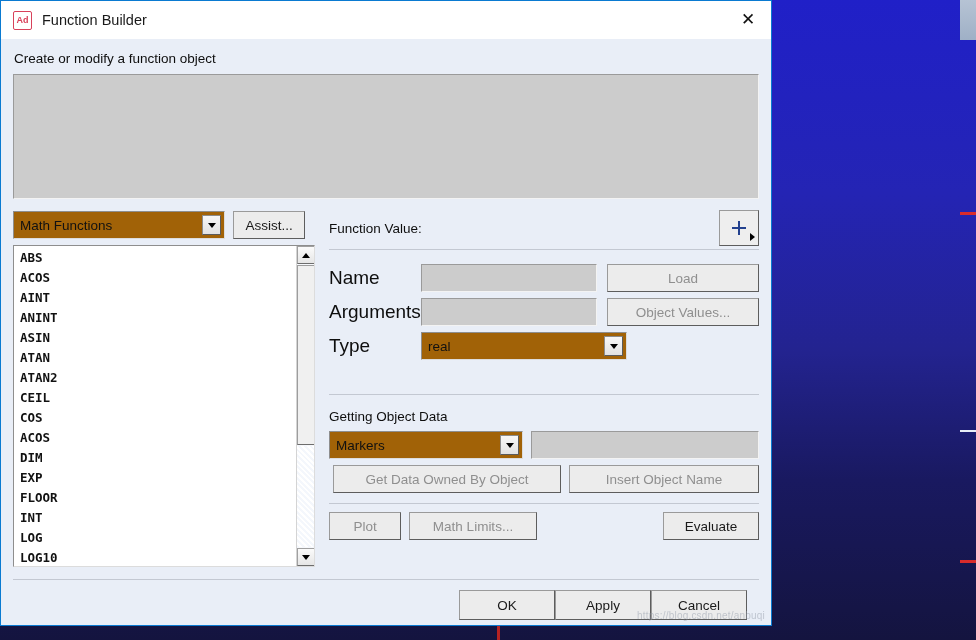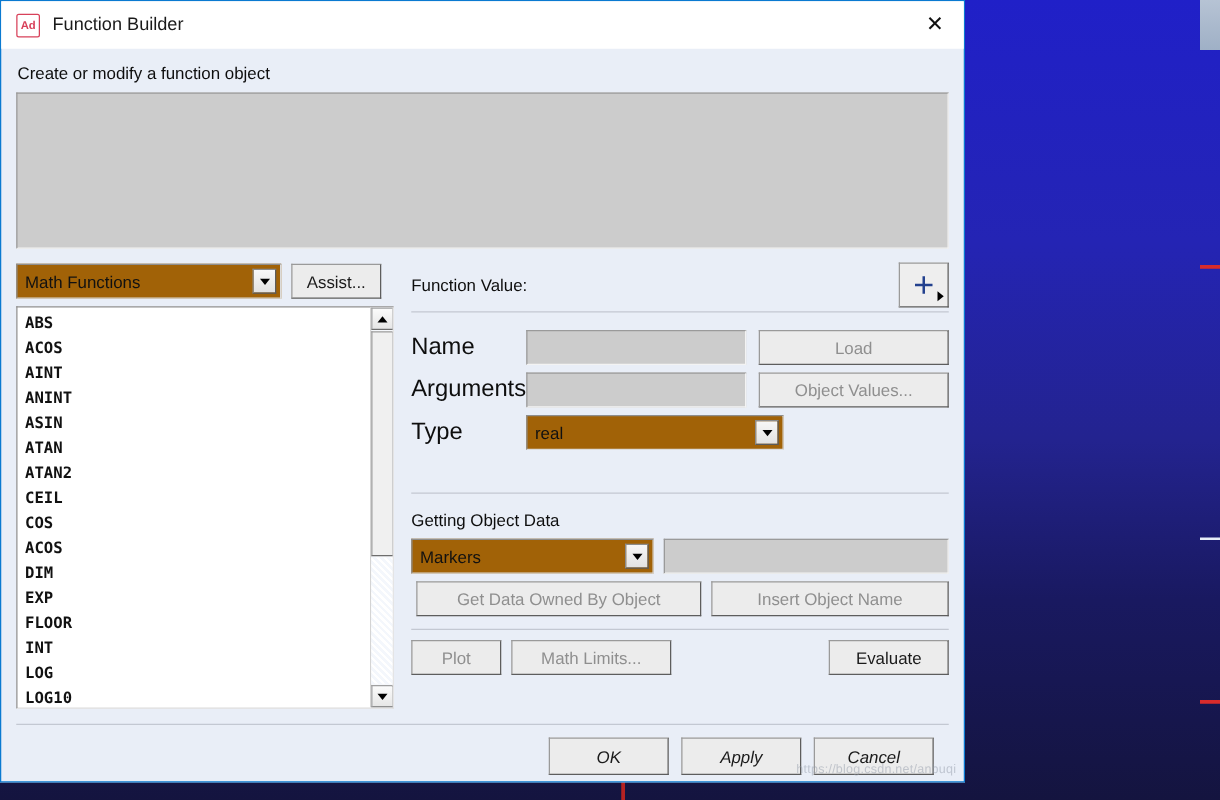--- a/index.html
+++ b/index.html
@@ -264,24 +264,23 @@
   #sep2 { height:1px; background:#c3c8d2; margin-top: 10px; }
 
   #plot-row { display:flex; align-items:center; margin-top: 8px; }
   #plot-btn { width: 72px; height: 28px; }
   #plot-limits-btn { width: 128px; height: 28px; margin-left: 8px; }
   #evaluate-btn { width: 96px; height: 28px; margin-left: auto; }
 
   
   #bottom-sep { height:1px; background:#c3c8d2; margin: 10px 0 0 0; }
   #action-bar {
-    display: flex; justify-content: flex-end; gap: 10px;
+    display: flex; justify-content: flex-end; 
     padding: 10px 12px 0 0;
     flex: none;
-    font-style: italic;
   }
   .action-btn { width: 96px; height: 30px; }
 
   #watermark {
     position: absolute;
     right: 6px; bottom: 4px;
     font-size: 10px;
     color: rgba(150,158,172,0.50);
     letter-spacing: 0.2px;
     pointer-events: none;

